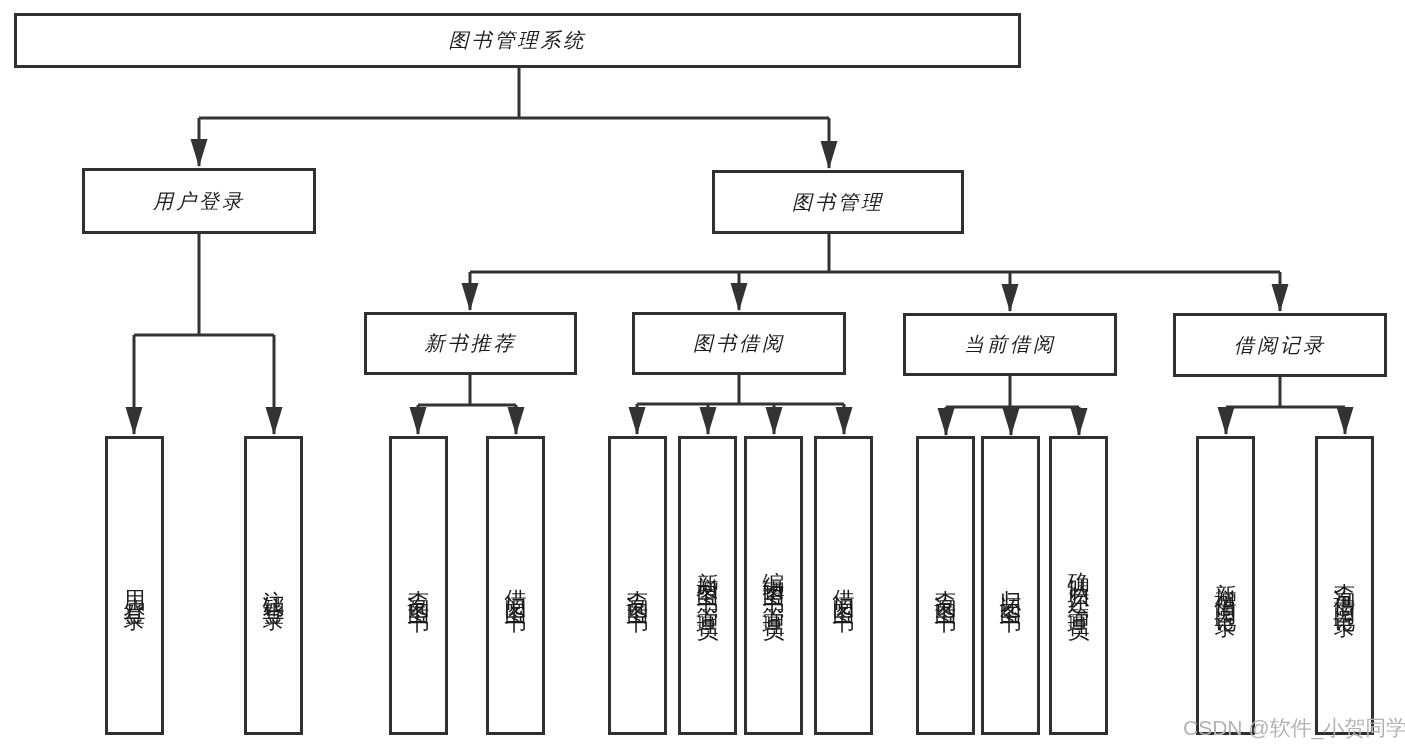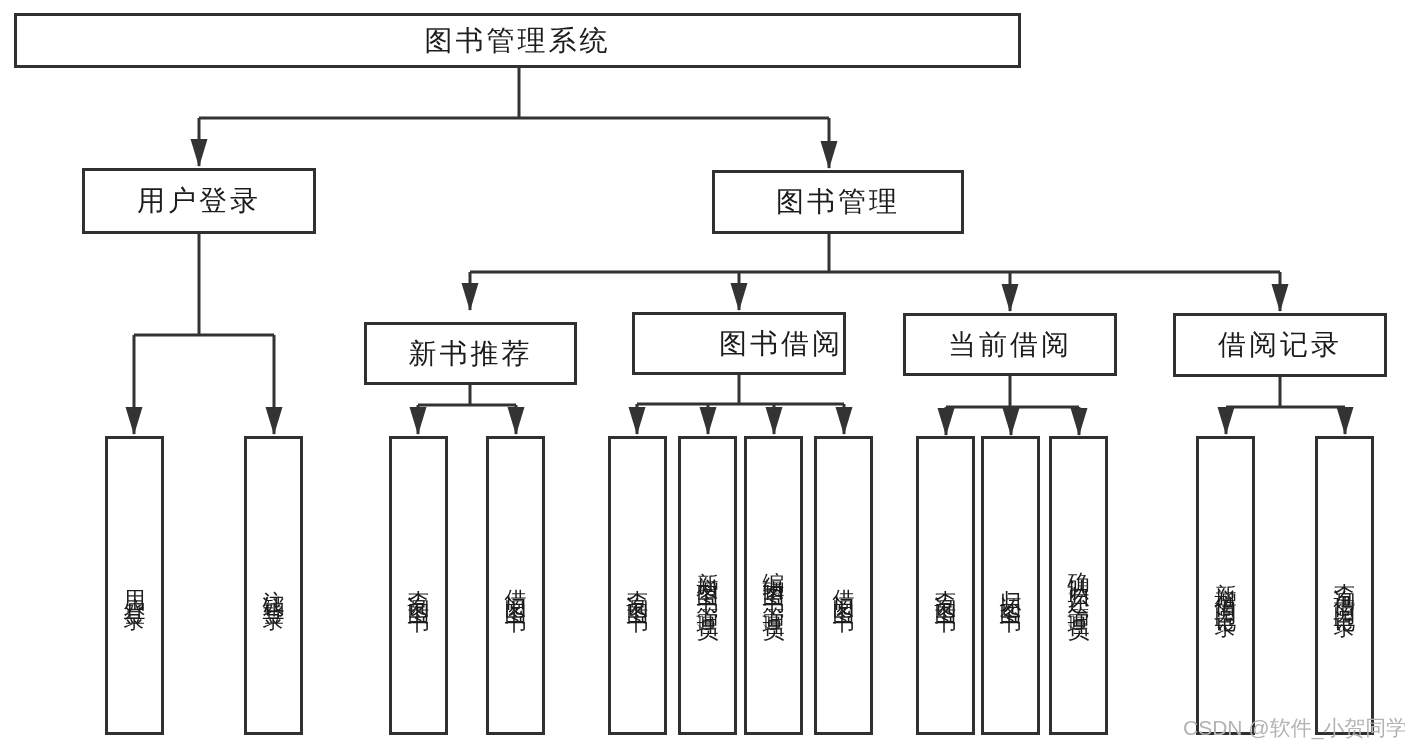--- a/index.html
+++ b/index.html
@@ -22,23 +22,24 @@
     box-sizing: border-box;
     background: #ffffff;
     border: 3px solid #303030;
     display: flex;
     align-items: center;
     justify-content: center;
     z-index: 2;
     color: #1c1c1c;
   }
   .hbox {
-    font-size: 28px;
+    font-size: 20px;
     letter-spacing: 3px;
     white-space: nowrap;
+    font-style: italic;
   }
   .vbox { width: 59px; top: 436px; height: 299px; }
   .vbox .vtext {
     writing-mode: vertical-rl;
     text-orientation: mixed;
     font-size: 22px;
     letter-spacing: 7px;
     line-height: 1;
     color: #1c1c1c;
   }
@@ -116,24 +117,24 @@
     <span>图书管理系统</span>
   </div>
 
   <div class="node hbox" style="left:82px; top:168px; width:234px; height:66px;">
     <span>用户登录</span>
   </div>
   <div class="node hbox" style="left:712px; top:170px; width:252px; height:64px;">
     <span>图书管理</span>
   </div>
 
-  <div class="node hbox" style="left:364px; top:312px; width:213px; height:63px;margin-top:10px;">
+  <div class="node hbox" style="left:364px; top:312px; width:213px; height:63px;">
     <span>新书推荐</span>
   </div>
-  <div class="node hbox" style="left:632px; top:312px; width:214px; height:63px;justify-content:flex-end;">
+  <div class="node hbox" style="left:632px; top:312px; width:214px; height:63px;">
     <span>图书借阅</span>
   </div>
   <div class="node hbox" style="left:1173px; top:313px; width:214px; height:64px;">
     <span>借阅记录</span>
   </div>
   <div class="node hbox" style="left:903px; top:313px; width:214px; height:63px;">
     <span>当前借阅</span>
   </div>
 
   <div class="node vbox" style="left:105px;">

